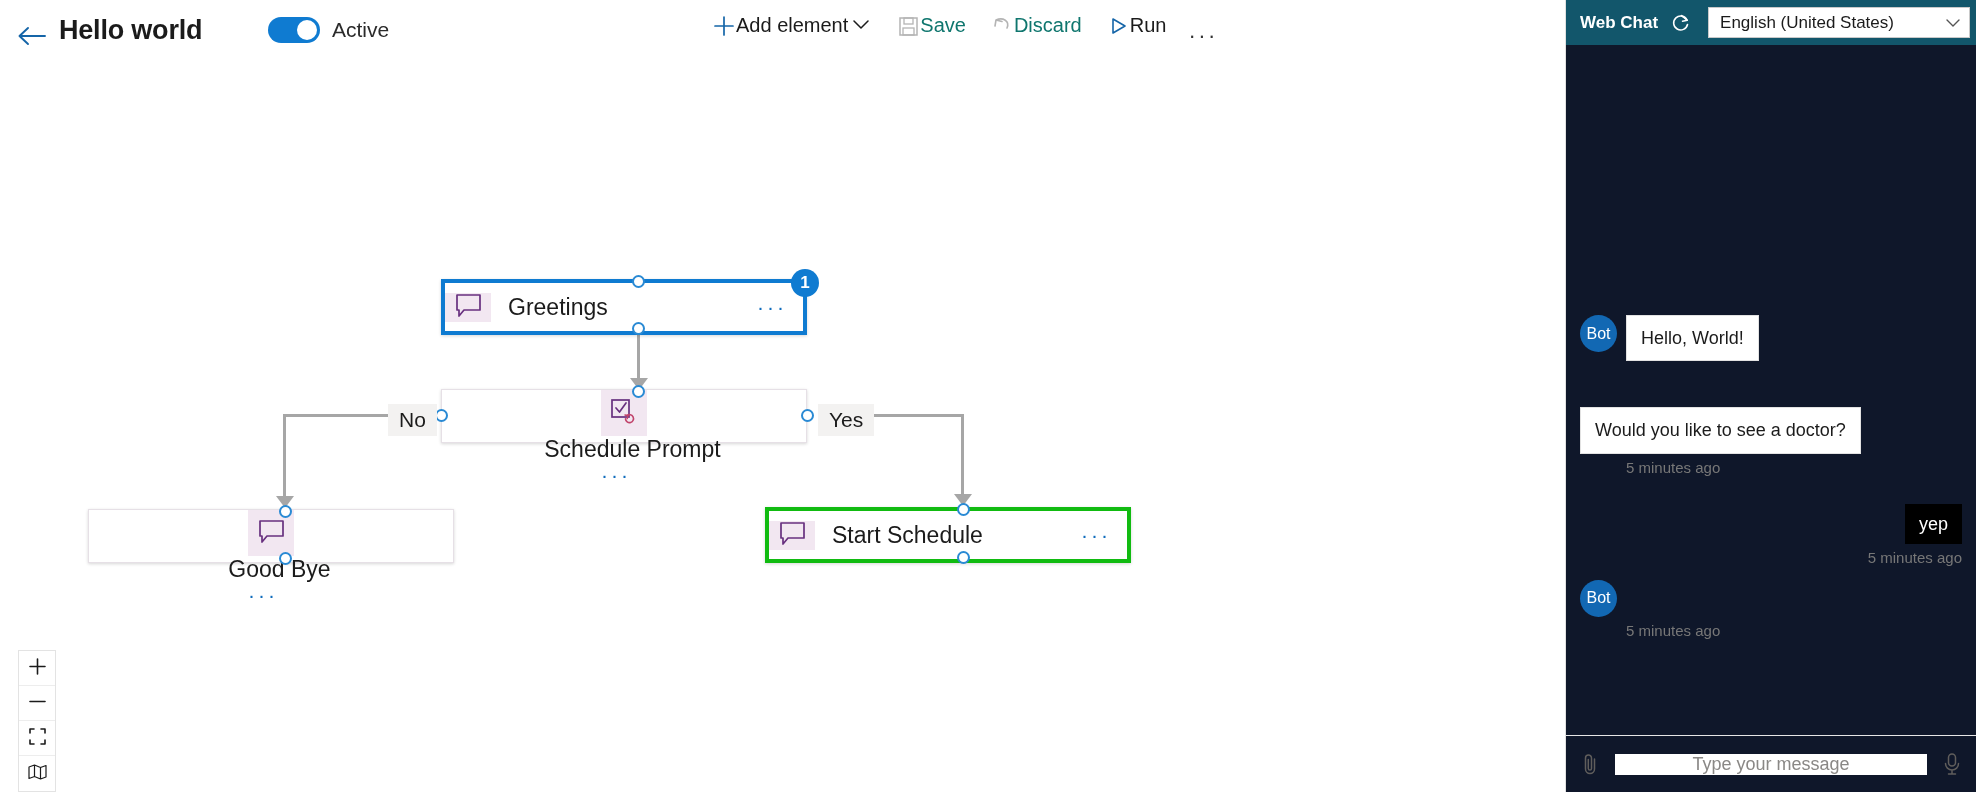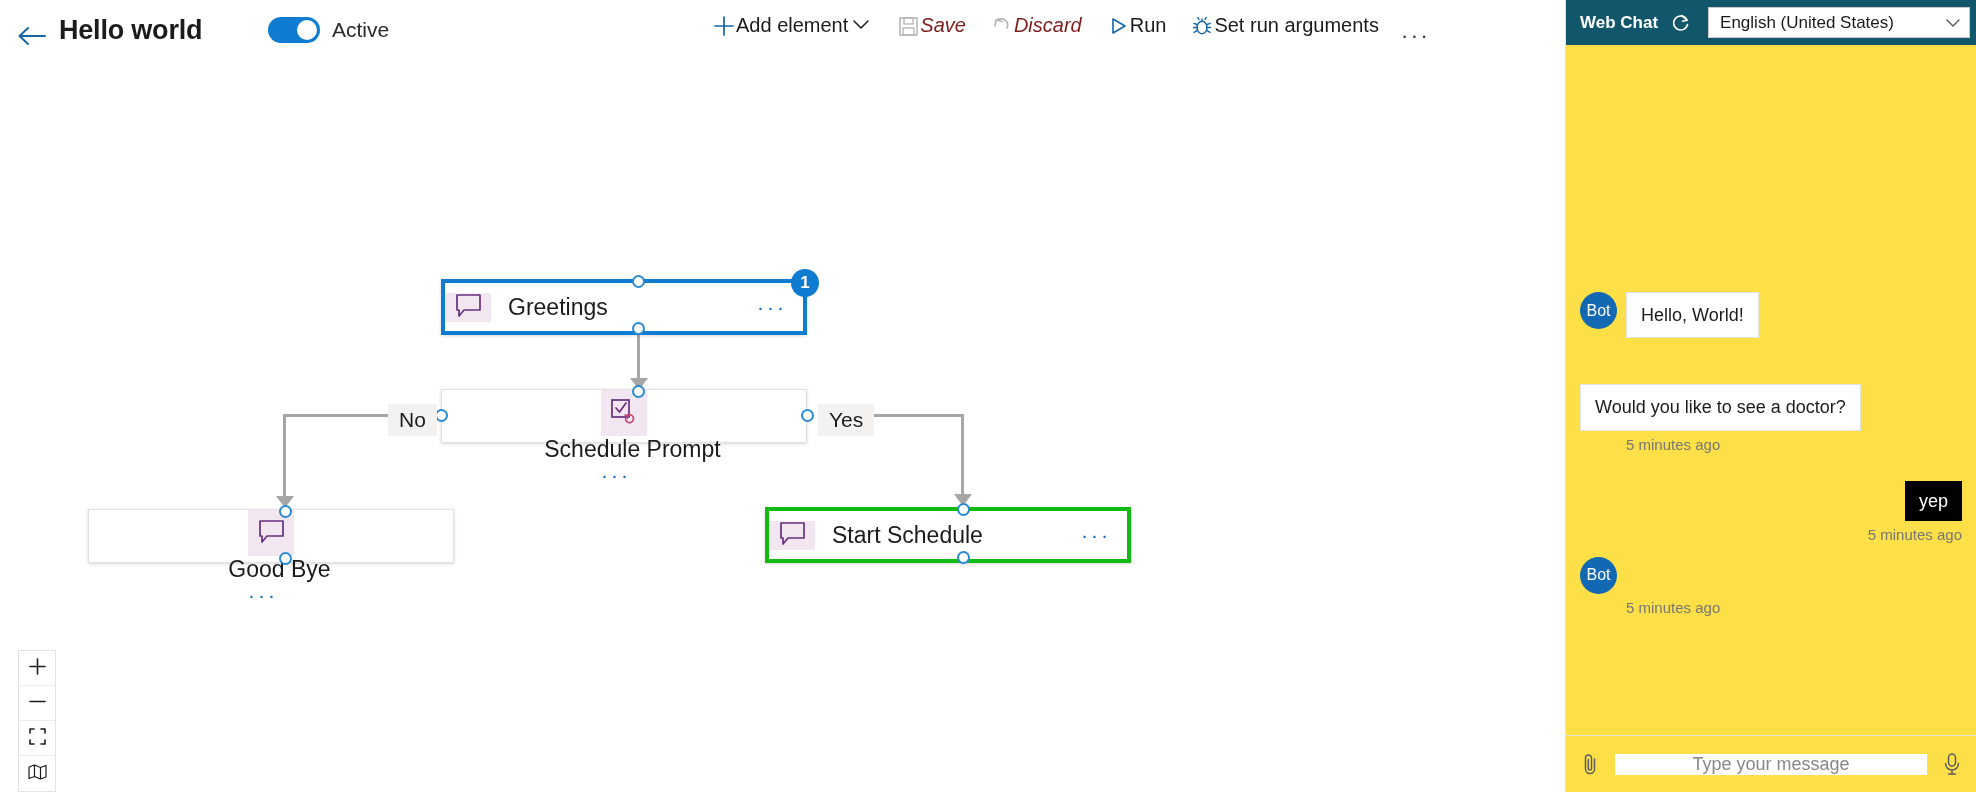--- a/index.html
+++ b/index.html
@@ -28,21 +28,21 @@
   .toggle .knob {
     position: absolute; right: 3px; top: 3px; width: 20px; height: 20px; border-radius: 50%; background: #fff;
   }
   .toggle-label { font-size: 21px; color: #2b2b2b; }
 
   .toolbar { position: absolute; left: 700px; top: 14px; display: flex; align-items: center; height: 44px; }
   .tb-item {
     display: flex; align-items: flex-start; padding: 0 12px; height: 44px;
     font-size: 20px; color: #1b1b1b; cursor: pointer; white-space: nowrap;
   }
-  .tb-item.disabled { color: #7f1d1d; cursor: default; font-style: italic; }
+  .tb-item.disabled { color: #0f766e; cursor: default; }
   .tb-item .ic { display: flex; align-items: center; justify-content: center; width: 24px; height: 24px; }
   .tb-chev { width: 22px; height: 22px; display: flex; align-items: center; justify-content: center; margin-left: 2px; }
   .tb-ellipsis { font-size: 22px; letter-spacing: 2.5px; color: #333; padding: 0 10px; cursor: pointer; }
 
   
   .canvas { position: absolute; left: 0; top: 72px; width: 1565px; height: 720px; background: #fff; overflow: hidden; }
 
   
   .node { position: absolute; background: #fff; box-shadow: 0 1px 3px rgba(0,0,0,.16); display: flex; align-items: center; }
   .node .iconcell {
@@ -72,21 +72,21 @@
   
   .zoomctl { position: absolute; left: 18px; bottom: 0px; width: 38px; border: 1px solid #e3e3e3; background: #fff; }
   .zoomctl button {
     display: block; width: 100%; height: 35px; background: #fff; border: none; border-bottom: 1px solid #ededed;
     cursor: pointer; font-size: 19px; color: #1b1b1b; line-height: 1; padding: 0;
     display: flex; align-items: center; justify-content: center;
   }
   .zoomctl button:last-child { border-bottom: none; }
 
   
-  .chat { position: absolute; left: 1565px; top: 0; width: 411px; height: 792px; background: #fde047; border-left: 1px solid #e1e1e1; display: flex; flex-direction: column; }
+  .chat { position: absolute; left: 1565px; top: 0; width: 411px; height: 792px; background: #0f172a; border-left: 1px solid #e1e1e1; display: flex; flex-direction: column; gap: 23px; }
   .chat-header {
     height: 45px; background: #12566b; display: flex; align-items: center; padding: 0 0 0 14px; gap: 11px; flex: 0 0 45px;
   }
   .chat-header .wc-title { color: #fff; font-size: 17px; font-weight: bold; }
   .chat-header .refresh { width: 24px; height: 24px; display: flex; align-items: center; justify-content: center; cursor: pointer; }
   .lang-select {
     flex: 1; margin: 0 6px 0 4px; height: 31px; background: #fff; border: 1px solid #c9c9c9;
     display: flex; align-items: center; justify-content: space-between; padding: 0 9px 0 11px;
     font-size: 17px; color: #1b1b1b; cursor: pointer;
   }
@@ -176,29 +176,20 @@
 
       <div class="tb-item">
         <span class="ic">
           <svg width="20" height="20" viewBox="0 0 20 20">
               <path d="M5 3 L17 10 L5 17 Z" fill="none" stroke="#1565a8" stroke-width="1.6" stroke-linejoin="round"></path>
             </svg>
         </span>
         <span>Run</span>
       </div>
 
-      <div class="tb-item">
-        <span class="ic">
-          <svg width="22" height="22" viewBox="0 0 22 22">
-            <ellipse cx="11" cy="12.5" rx="5" ry="6.2" fill="none" stroke="#1565a8" stroke-width="1.5"></ellipse>
-            <path d="M11 6.3 V4 M8 4.5 L6.8 2.6 M14 4.5 L15.2 2.6 M6 9.5 L2.8 8.4 M16 9.5 L19.2 8.4 M6 12.5 H2.6 M16 12.5 H19.4 M6 15.6 L3 17.4 M16 15.6 L19 17.4" fill="none" stroke="#1565a8" stroke-width="1.4" stroke-linecap="round"></path>
-          </svg>
-        </span>
-        <span>Set run arguments</span>
-      </div>
 
       <div class="tb-ellipsis">···</div>
     </div>
   </div>
 
   <div class="canvas">
 
     <div class="edge" style="left:637px; top:256px; width:3px; height:58px;"></div>
     <div class="arrow" style="left:630px; top:306px;"></div>
 

